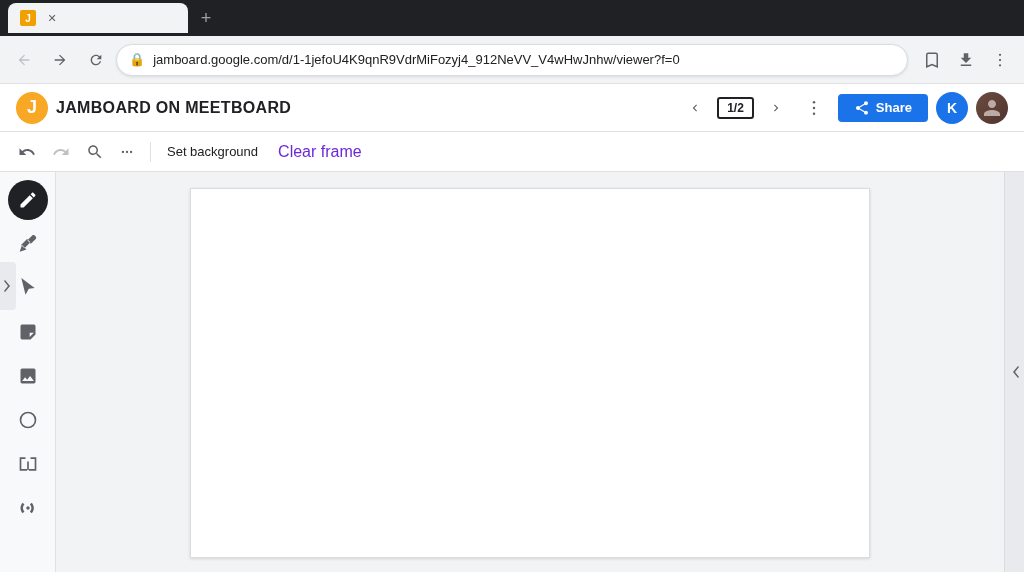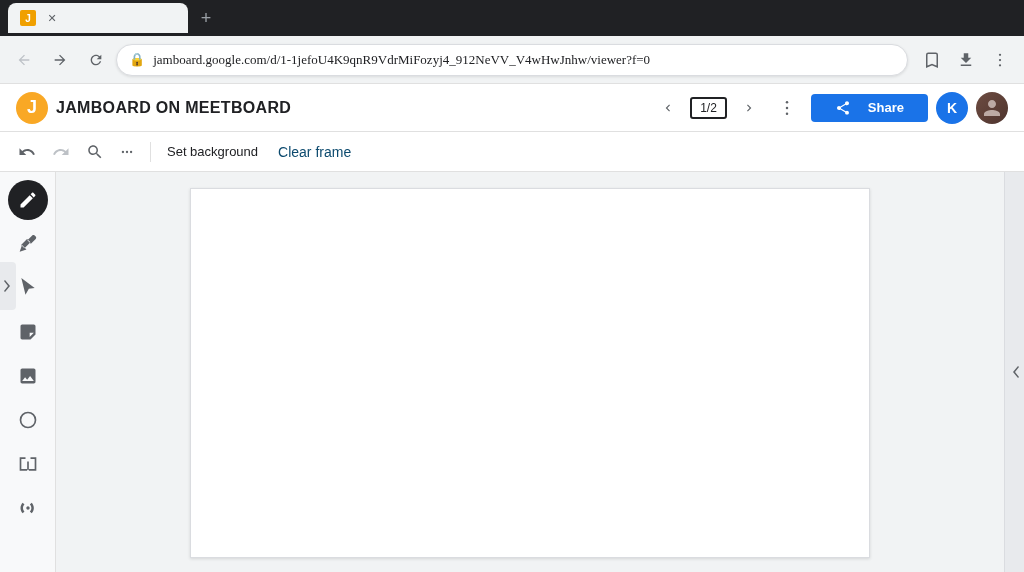--- a/index.html
+++ b/index.html
@@ -72,21 +72,21 @@
       background: white;
       border-radius: 16px;
       display: flex;
       align-items: center;
       padding: 0 12px;
       gap: 8px;
       border: 1px solid #dadce0;
       box-shadow: 0 1px 3px rgba(0,0,0,0.1);
     }
     .lock-icon { color: #5f6368; font-size: 13px; }
-    .address-text { font-size: 13px; color: #202124; flex: 1; font-family: Liberation Serif, serif; }
+    .address-text { font-size: 13px; color: #202124; flex: 1; }
     .toolbar-icons {
       display: flex; gap: 2px; margin-left: 4px;
     }
     .toolbar-icon-btn {
       width: 32px; height: 32px; border-radius: 50%;
       display: flex; align-items: center; justify-content: center;
       cursor: pointer; background: transparent; border: none;
       color: #5f6368; font-size: 16px;
     }
 
@@ -122,39 +122,39 @@
       width: 28px; height: 28px; border-radius: 50%;
       display: flex; align-items: center; justify-content: center;
       cursor: pointer; background: transparent; border: none;
       color: #5f6368; font-size: 14px;
     }
     .page-indicator {
       border: 2px solid #202124;
       border-radius: 3px;
       padding: 2px 8px;
       font-size: 12px;
-      font-weight: 400;
+      font-weight: 700;
       color: #202124;
     }
     .more-btn {
       width: 32px; height: 32px; border-radius: 50%;
       display: flex; align-items: center; justify-content: center;
       cursor: pointer; background: transparent; border: none;
       color: #5f6368; font-size: 20px;
     }
     .share-btn {
       background: #1a73e8;
       color: white;
       border: none;
       border-radius: 4px;
-      padding: 6px 24px;
+      padding: 6px 16px;
       font-size: 13px;
       font-weight: 600;
       cursor: pointer;
-      display: flex; align-items: center; gap: 17px;
+      display: flex; align-items: center; gap: 6px;
     }
     .user-avatar {
       width: 32px; height: 32px; border-radius: 50%;
       overflow: hidden; cursor: pointer;
       background: #795548;
     }
     .user-k-avatar {
       width: 32px; height: 32px; border-radius: 50%;
       background: #1a73e8;
       display: flex; align-items: center; justify-content: center;
@@ -191,22 +191,22 @@
       padding: 4px 8px;
       font-size: 13px;
       color: #202124;
       cursor: pointer;
       border-radius: 4px;
     }
     .clear-frame-btn {
       background: transparent;
       border: none;
       padding: 4px 8px;
-      font-size: 14px;
-      color: #0c4a6e;
+      font-size: 16px;
+      color: #6d28d9;
       cursor: pointer;
       border-radius: 4px;
     }
 
     
     .main-area {
       display: flex;
       height: calc(572px - 36px - 48px - 48px - 40px);
       background: #f1f3f4;
     }

